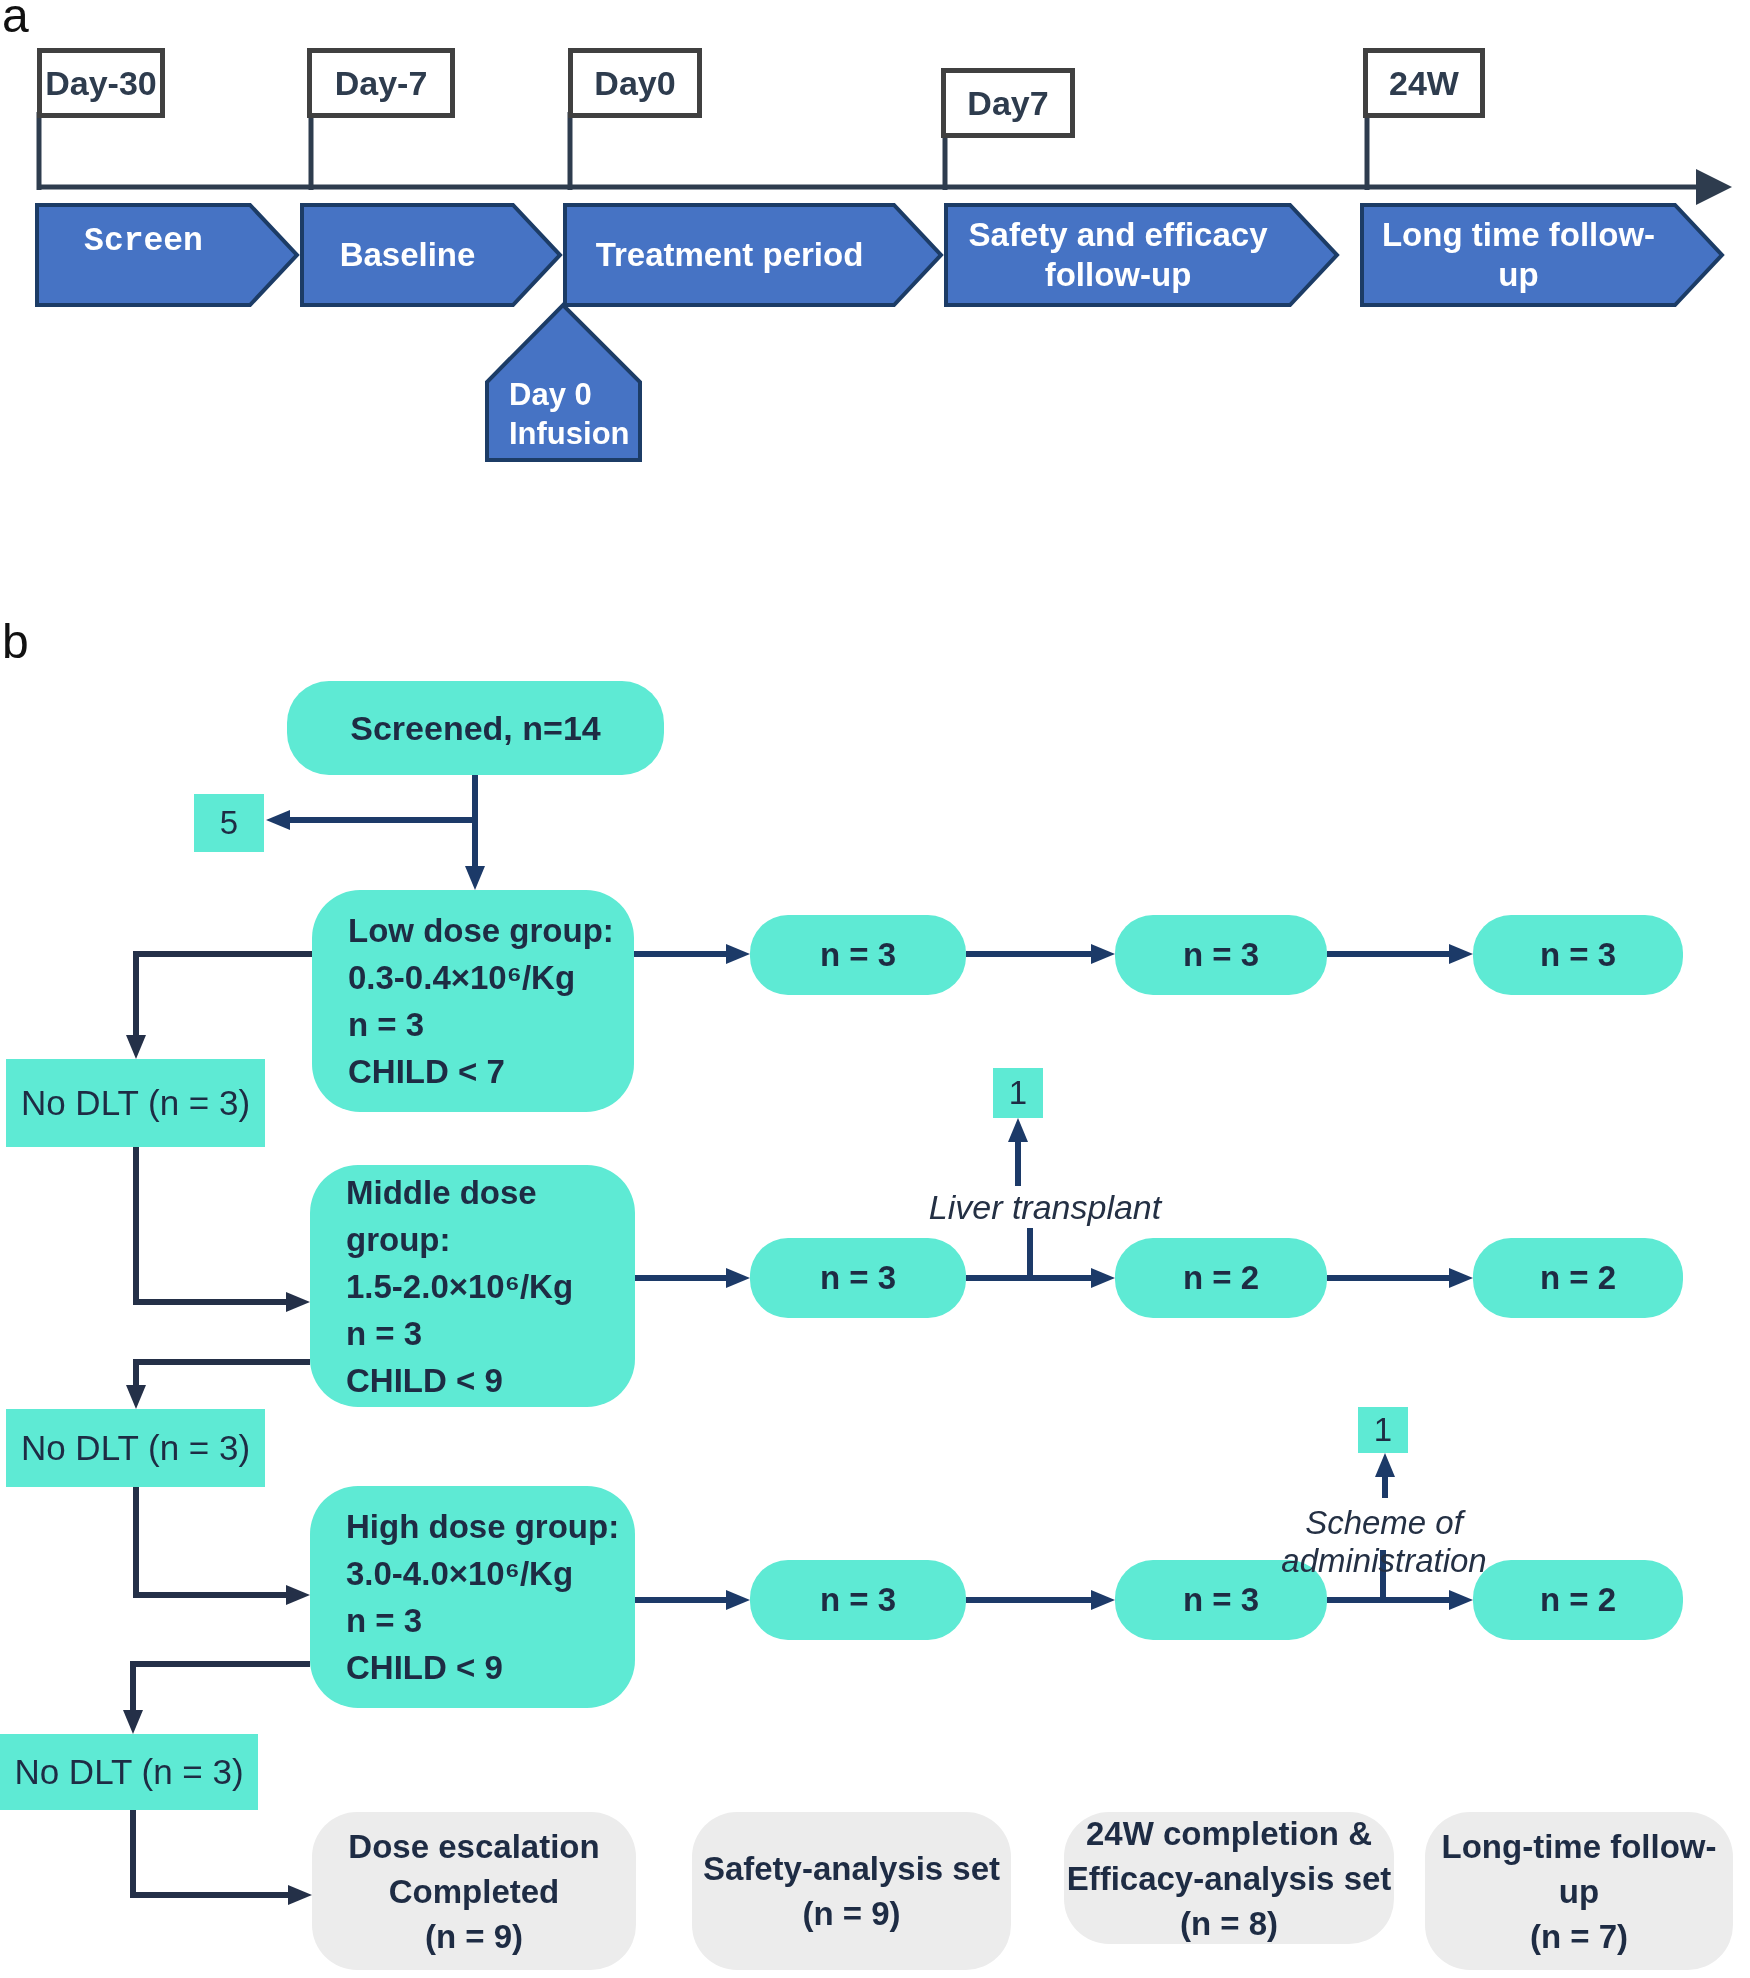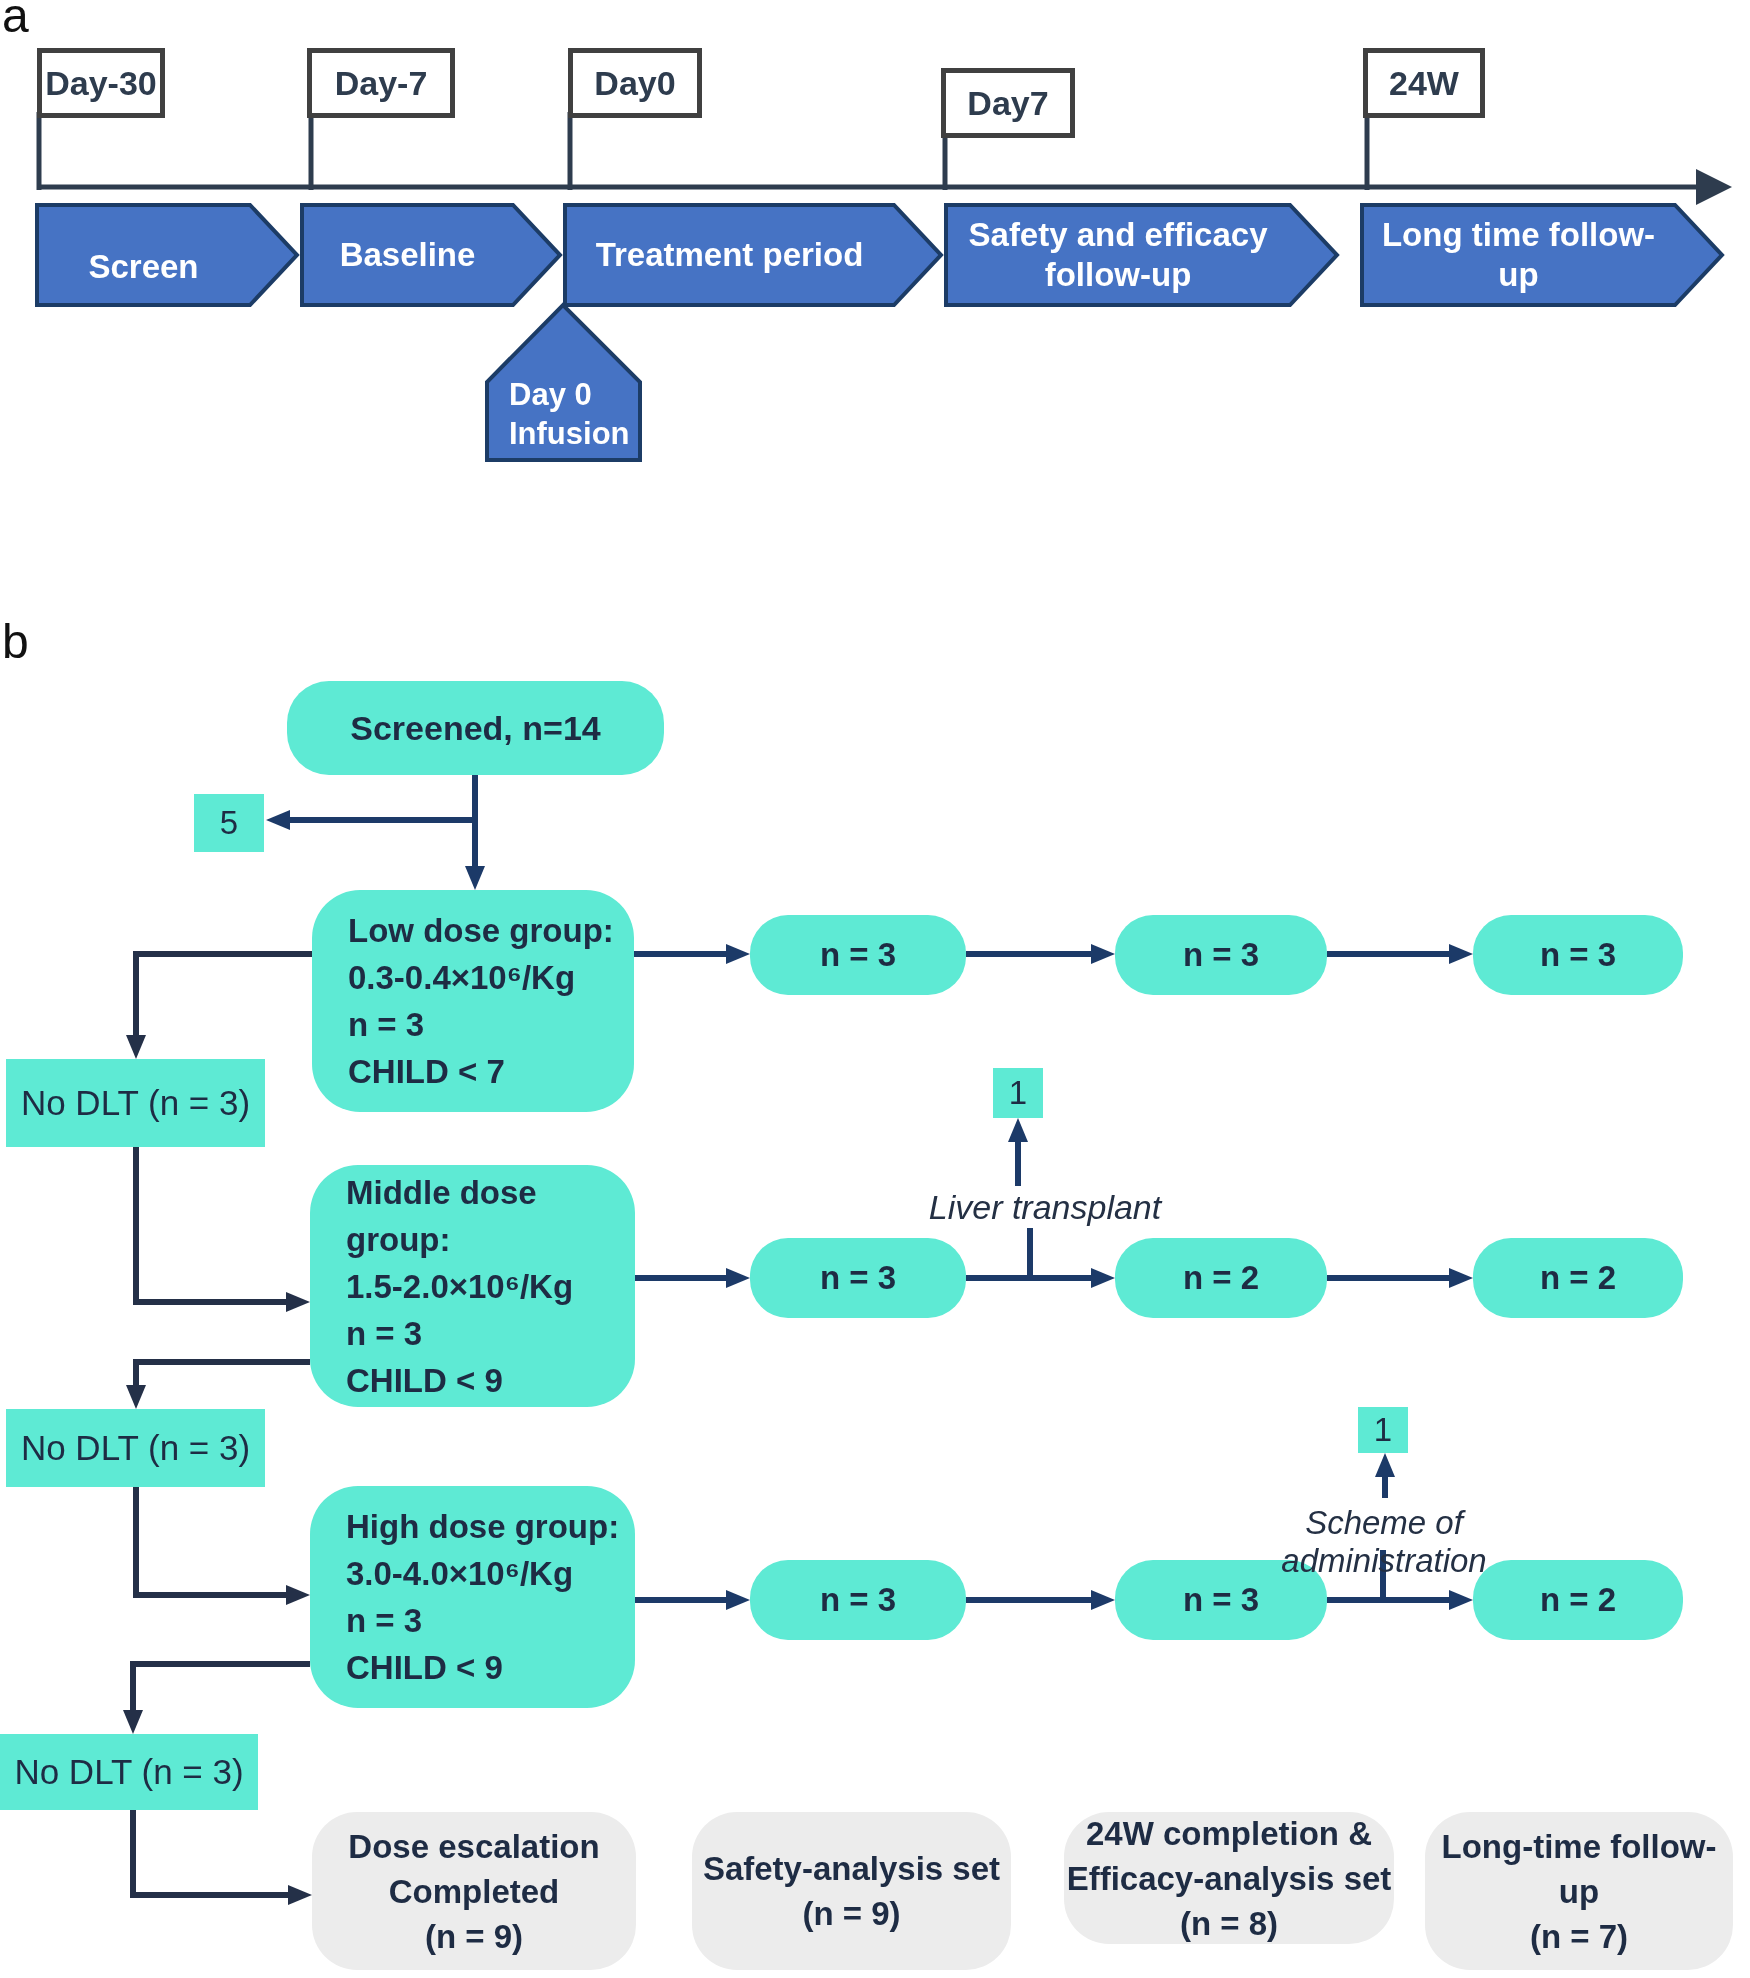--- a/index.html
+++ b/index.html
@@ -67,21 +67,21 @@
 
     <polygon points="487,460 487,382 563,305 640,382 640,460" fill="#4673c4" stroke="#1c3c66" stroke-width="4"></polygon>
   </svg>
 
   <div class="abs flag" style="left:37px;top:48px;width:128px;height:70px;">Day-30</div>
   <div class="abs flag" style="left:307px;top:48px;width:148px;height:70px;">Day-7</div>
   <div class="abs flag" style="left:568px;top:48px;width:134px;height:70px;">Day0</div>
   <div class="abs flag" style="left:941px;top:48px;width:134px;height:70px;margin-top:20px;">Day7</div>
   <div class="abs flag" style="left:1363px;top:48px;width:122px;height:70px;">24W</div>
 
-  <div class="abs phase-label" style="left:37px;top:217px;width:213px;height:100px;">Screen</div>
+  <div class="abs phase-label" style="left:37px;top:192px;width:213px;height:100px;font-family:Liberation Mono, monospace;">Screen</div>
   <div class="abs phase-label" style="left:302px;top:205px;width:211px;height:100px;">Baseline</div>
   <div class="abs phase-label" style="left:565px;top:205px;width:329px;height:100px;">Treatment period</div>
   <div class="abs phase-label" style="left:946px;top:205px;width:344px;height:100px;">Safety and efficacy
 follow-up</div>
   <div class="abs phase-label" style="left:1362px;top:205px;width:313px;height:100px;">Long time follow-
 up</div>
   <div class="abs pent-label" style="left:487px;top:368px;width:153px;height:92px;">Day 0
 Infusion</div>
 
   <div class="abs panel-letter" style="left:2px;top:618px;">b</div>

